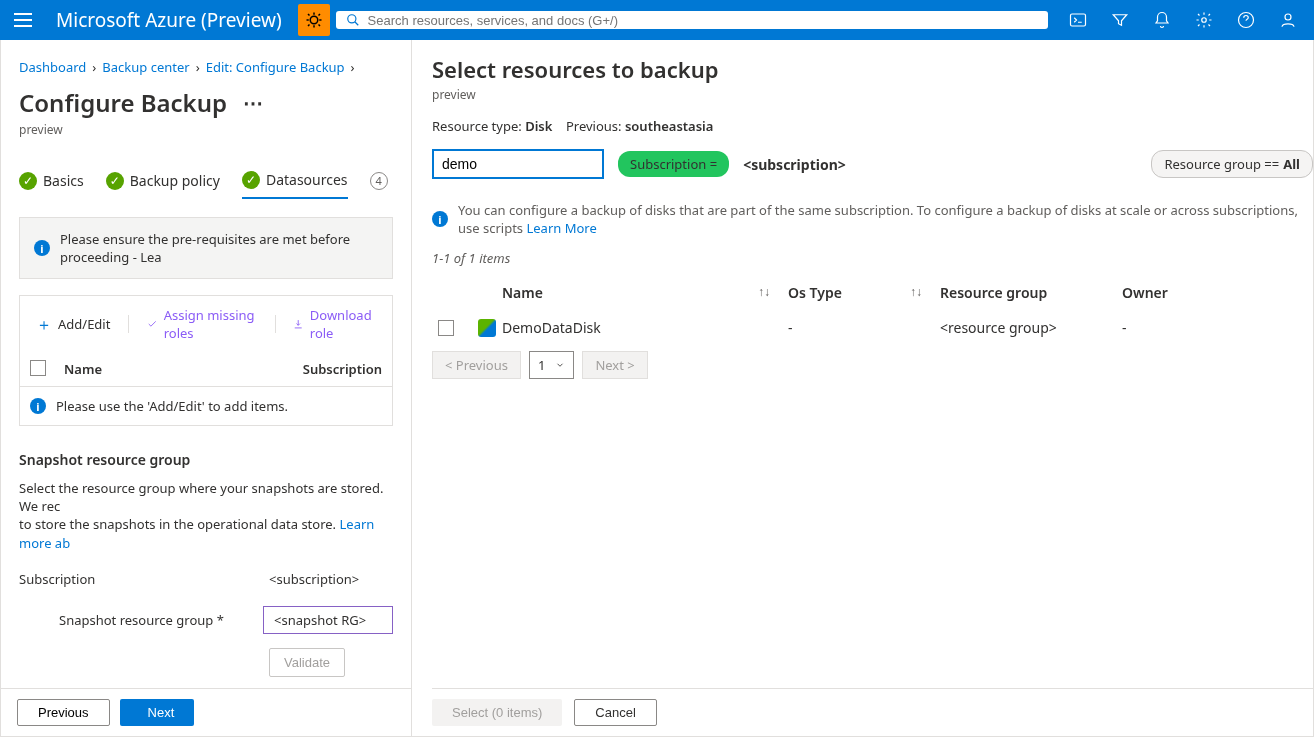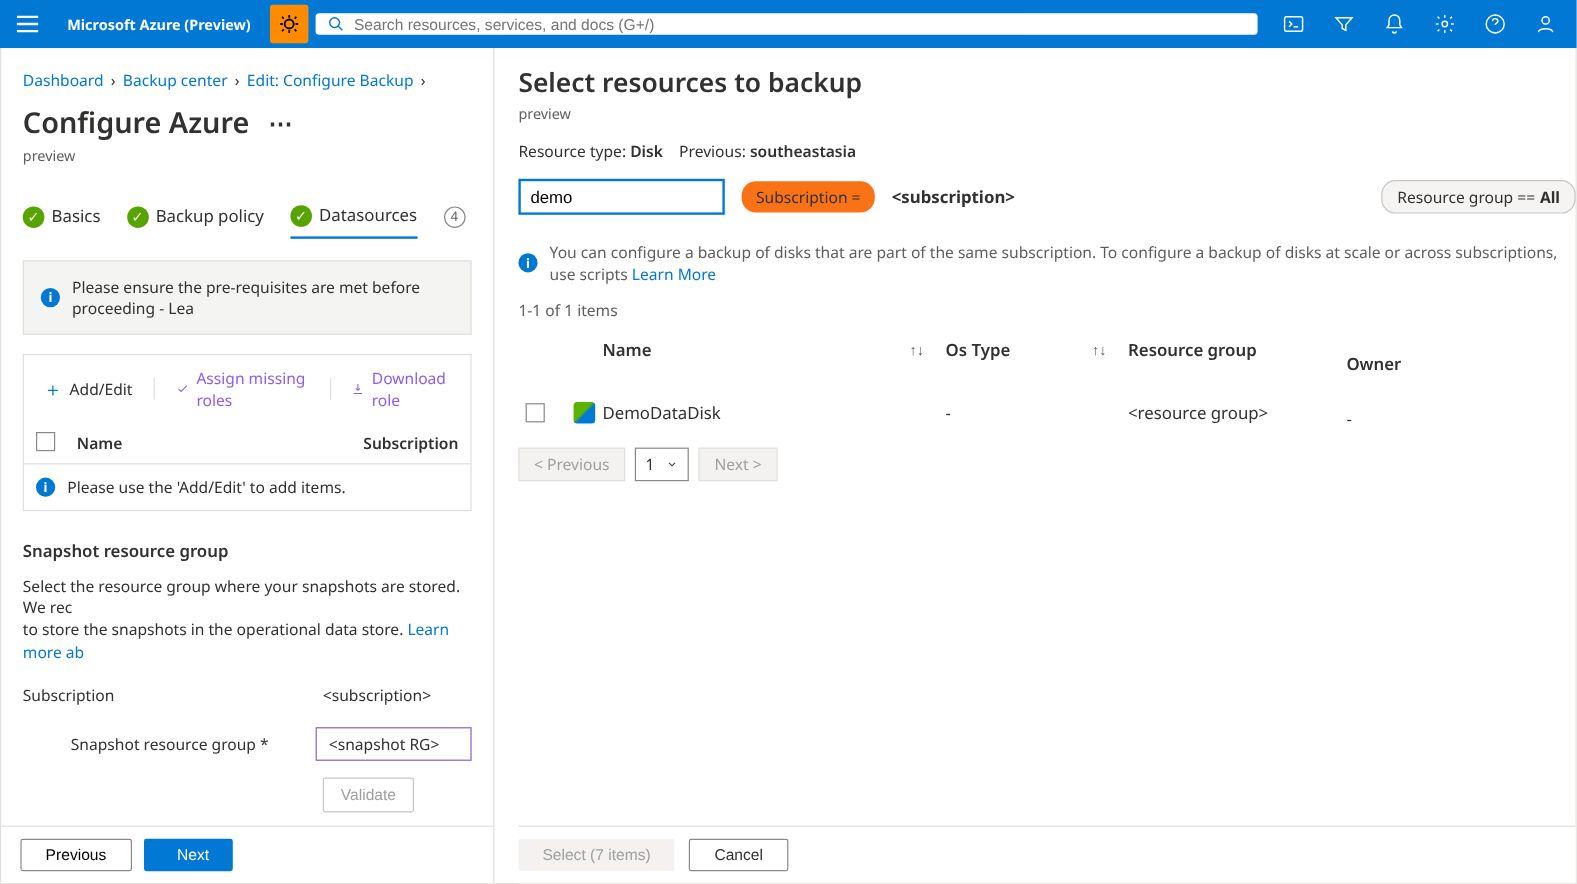--- a/index.html
+++ b/index.html
@@ -18,21 +18,21 @@
     align-items: center;
     color: #fff;
     padding: 0 6px;
     gap: 6px;
   }
   .menu-btn {
     width: 34px; height: 34px;
     display:flex; align-items:center; justify-content:center;
     cursor:pointer;
   }
-  .brand { font-size: 12px; font-weight:700; padding: 0 10px; white-space: nowrap; }
+  .brand { font-size: 19px; font-weight:400; padding: 0 10px; white-space: nowrap; }
   .bug-btn {
     width: 32px; height:32px; background:#ff8c00;
     display:flex; align-items:center; justify-content:center; cursor:pointer;
     border-radius:2px;
   }
   .searchbar {
     flex:1;
     height:18px;
     background:#fff;
     border-radius:3px;
@@ -150,40 +150,40 @@
   .blade h2 { font-size:22px; font-weight:600; }
   .blade-sub { font-size:12px; color:#605e5c; margin-top:2px; }
   .blade-meta { margin-top:14px; font-size:13px; }
   .blade-meta b { font-weight:600; }
   .blade-filters { display:flex; align-items:center; gap:14px; margin-top:14px; }
   .filter-input {
     border:2px solid #0078d4; padding:5px 8px; width:172px; font-size:14px;
     outline:none;
   }
   .pill {
-    background:#f97316; border-radius:12px; padding:4px 12px; font-size:13px;
+    background:#22c55e; border-radius:12px; padding:4px 12px; font-size:13px;
     display:flex; gap:4px;
   }
   .pill.outline { border:1px solid #c8c6c4; background:#edebe990; }
   .pill b { font-weight:700; }
 
   .blade-info { display:flex; gap:10px; align-items:center; margin-top:22px; color:#605e5c; font-size:13px; }
   .blade-info a { color:#0078d4; cursor:pointer; }
-  .count { margin-top:12px; color:#605e5c; }
+  .count { margin-top:12px; color:#605e5c;font-style:italic; }
 
   .grid { margin-top:8px; }
   .gh {
     display:flex; padding:8px 6px; font-weight:600; font-size:14px;
   }
   .col-chk { width:40px; }
   .col-icon { width:24px; }
   .col-name { width:286px; }
   .col-os { width:152px; }
   .col-rg { width:182px; }
-  .col-owner { width:100px;margin-top:11px; }
+  .col-owner { width:100px; }
   .sorticon { color:#605e5c; font-size:12px; margin-left:4px; float:right; margin-right:18px; }
   .grow {
     display:flex; padding:8px 6px; align-items:center;
     font-size:14px;
   }
   .disk-icon {
     width:18px; height:18px; border-radius:3px;
     background: linear-gradient(135deg,#5bb300 45%,#0078d4 55%);
   }
   .pager { display:flex; gap:8px; margin-top:6px; align-items:center; }
@@ -269,21 +269,21 @@
   <div class="leftpane">
     <div class="breadcrumbs">
       <a>Dashboard</a>
         <span class="chev">›</span>
       <a>Backup center</a>
         <span class="chev">›</span>
       <a>Edit: Configure Backup</a>
         <span class="chev">›</span>
     </div>
     <h1 class="page-title">
-      <span>Configure Azure</span>
+      <span>Configure Backup</span>
       <span class="ellipsis-btn">⋯</span>
     </h1>
     <div class="subtitle">preview</div>
 
     <div class="steps">
       <div class="step">
         <span class="check-circle">✓</span>
         <span>Basics</span>
       </div>
       <div class="step">
@@ -434,18 +434,18 @@
           <span>1</span>
           <svg width="10" height="10" viewBox="0 0 24 24" fill="none" stroke="#323130" stroke-width="2">
               <path d="M6 9l6 6 6-6"></path>
             </svg>
         </div>
         <div class="pg-btn">Next &gt;</div>
       </div>
     </div>
 
     <div class="bladefooter">
-      <button class="btn-disabled">Select (7 items)</button>
+      <button class="btn-disabled">Select (0 items)</button>
       <button class="btn-cancel">Cancel</button>
     </div>
   </div>
 
 </div>
 
 </body></html>

